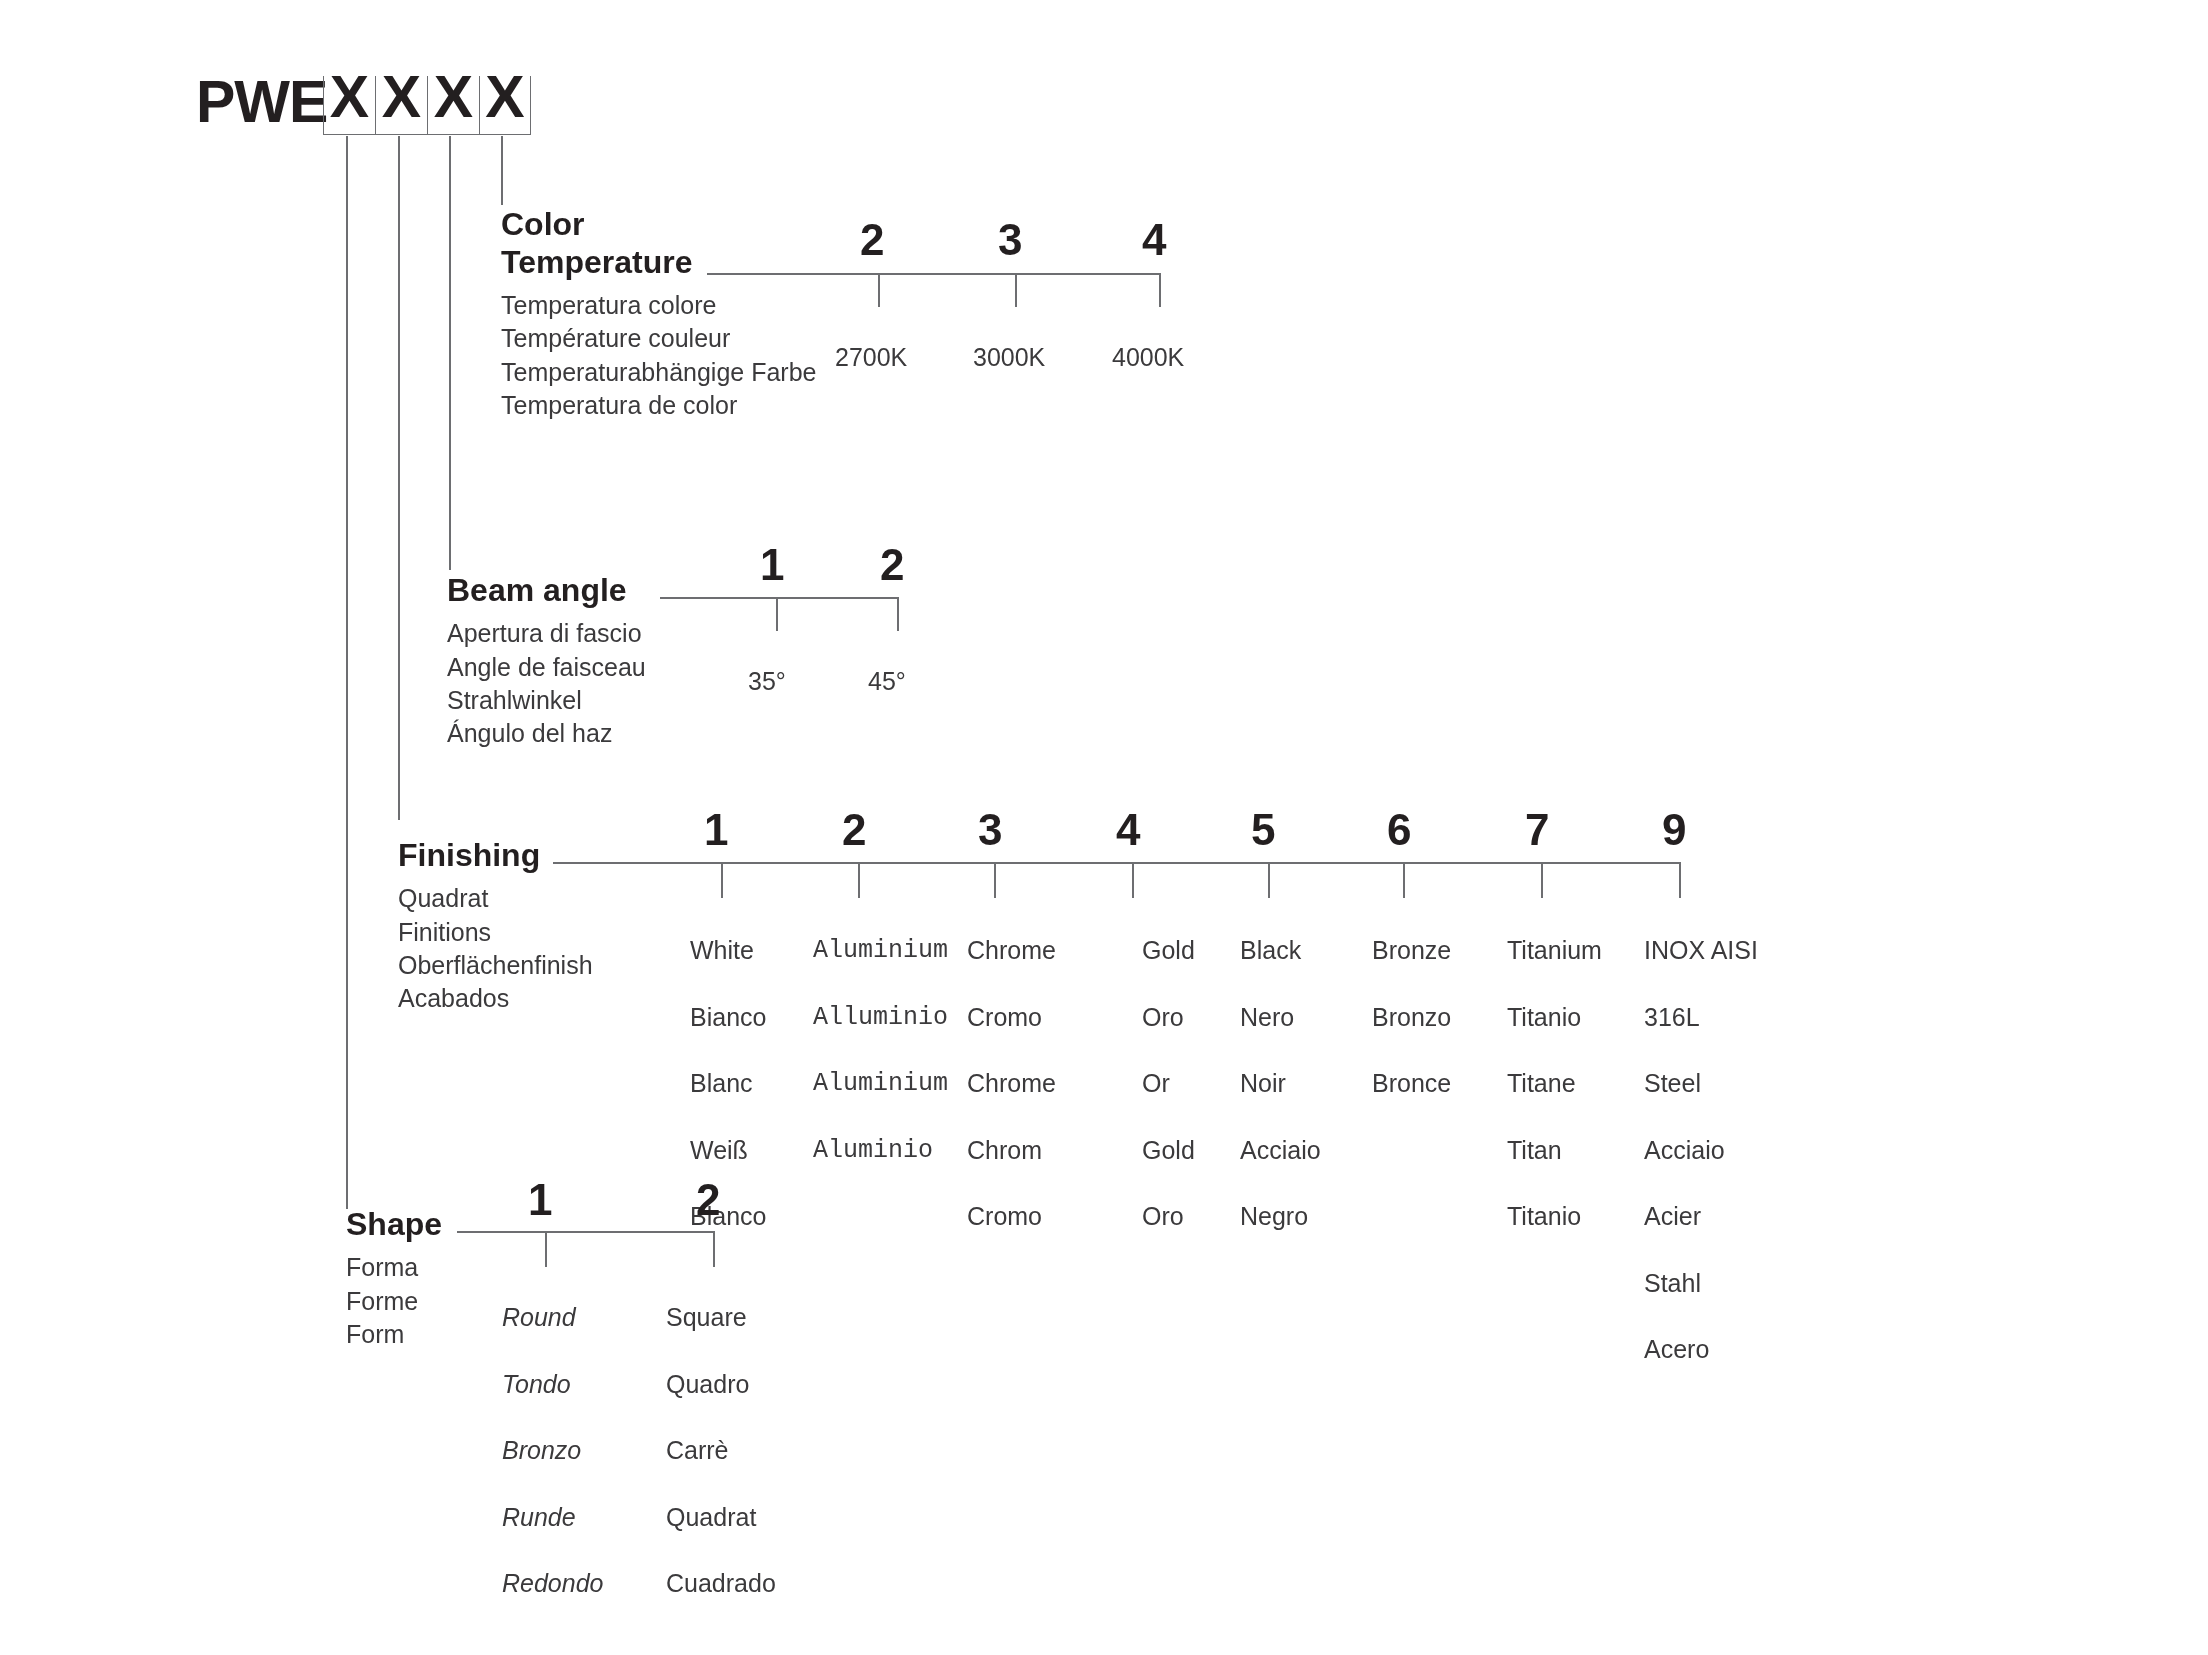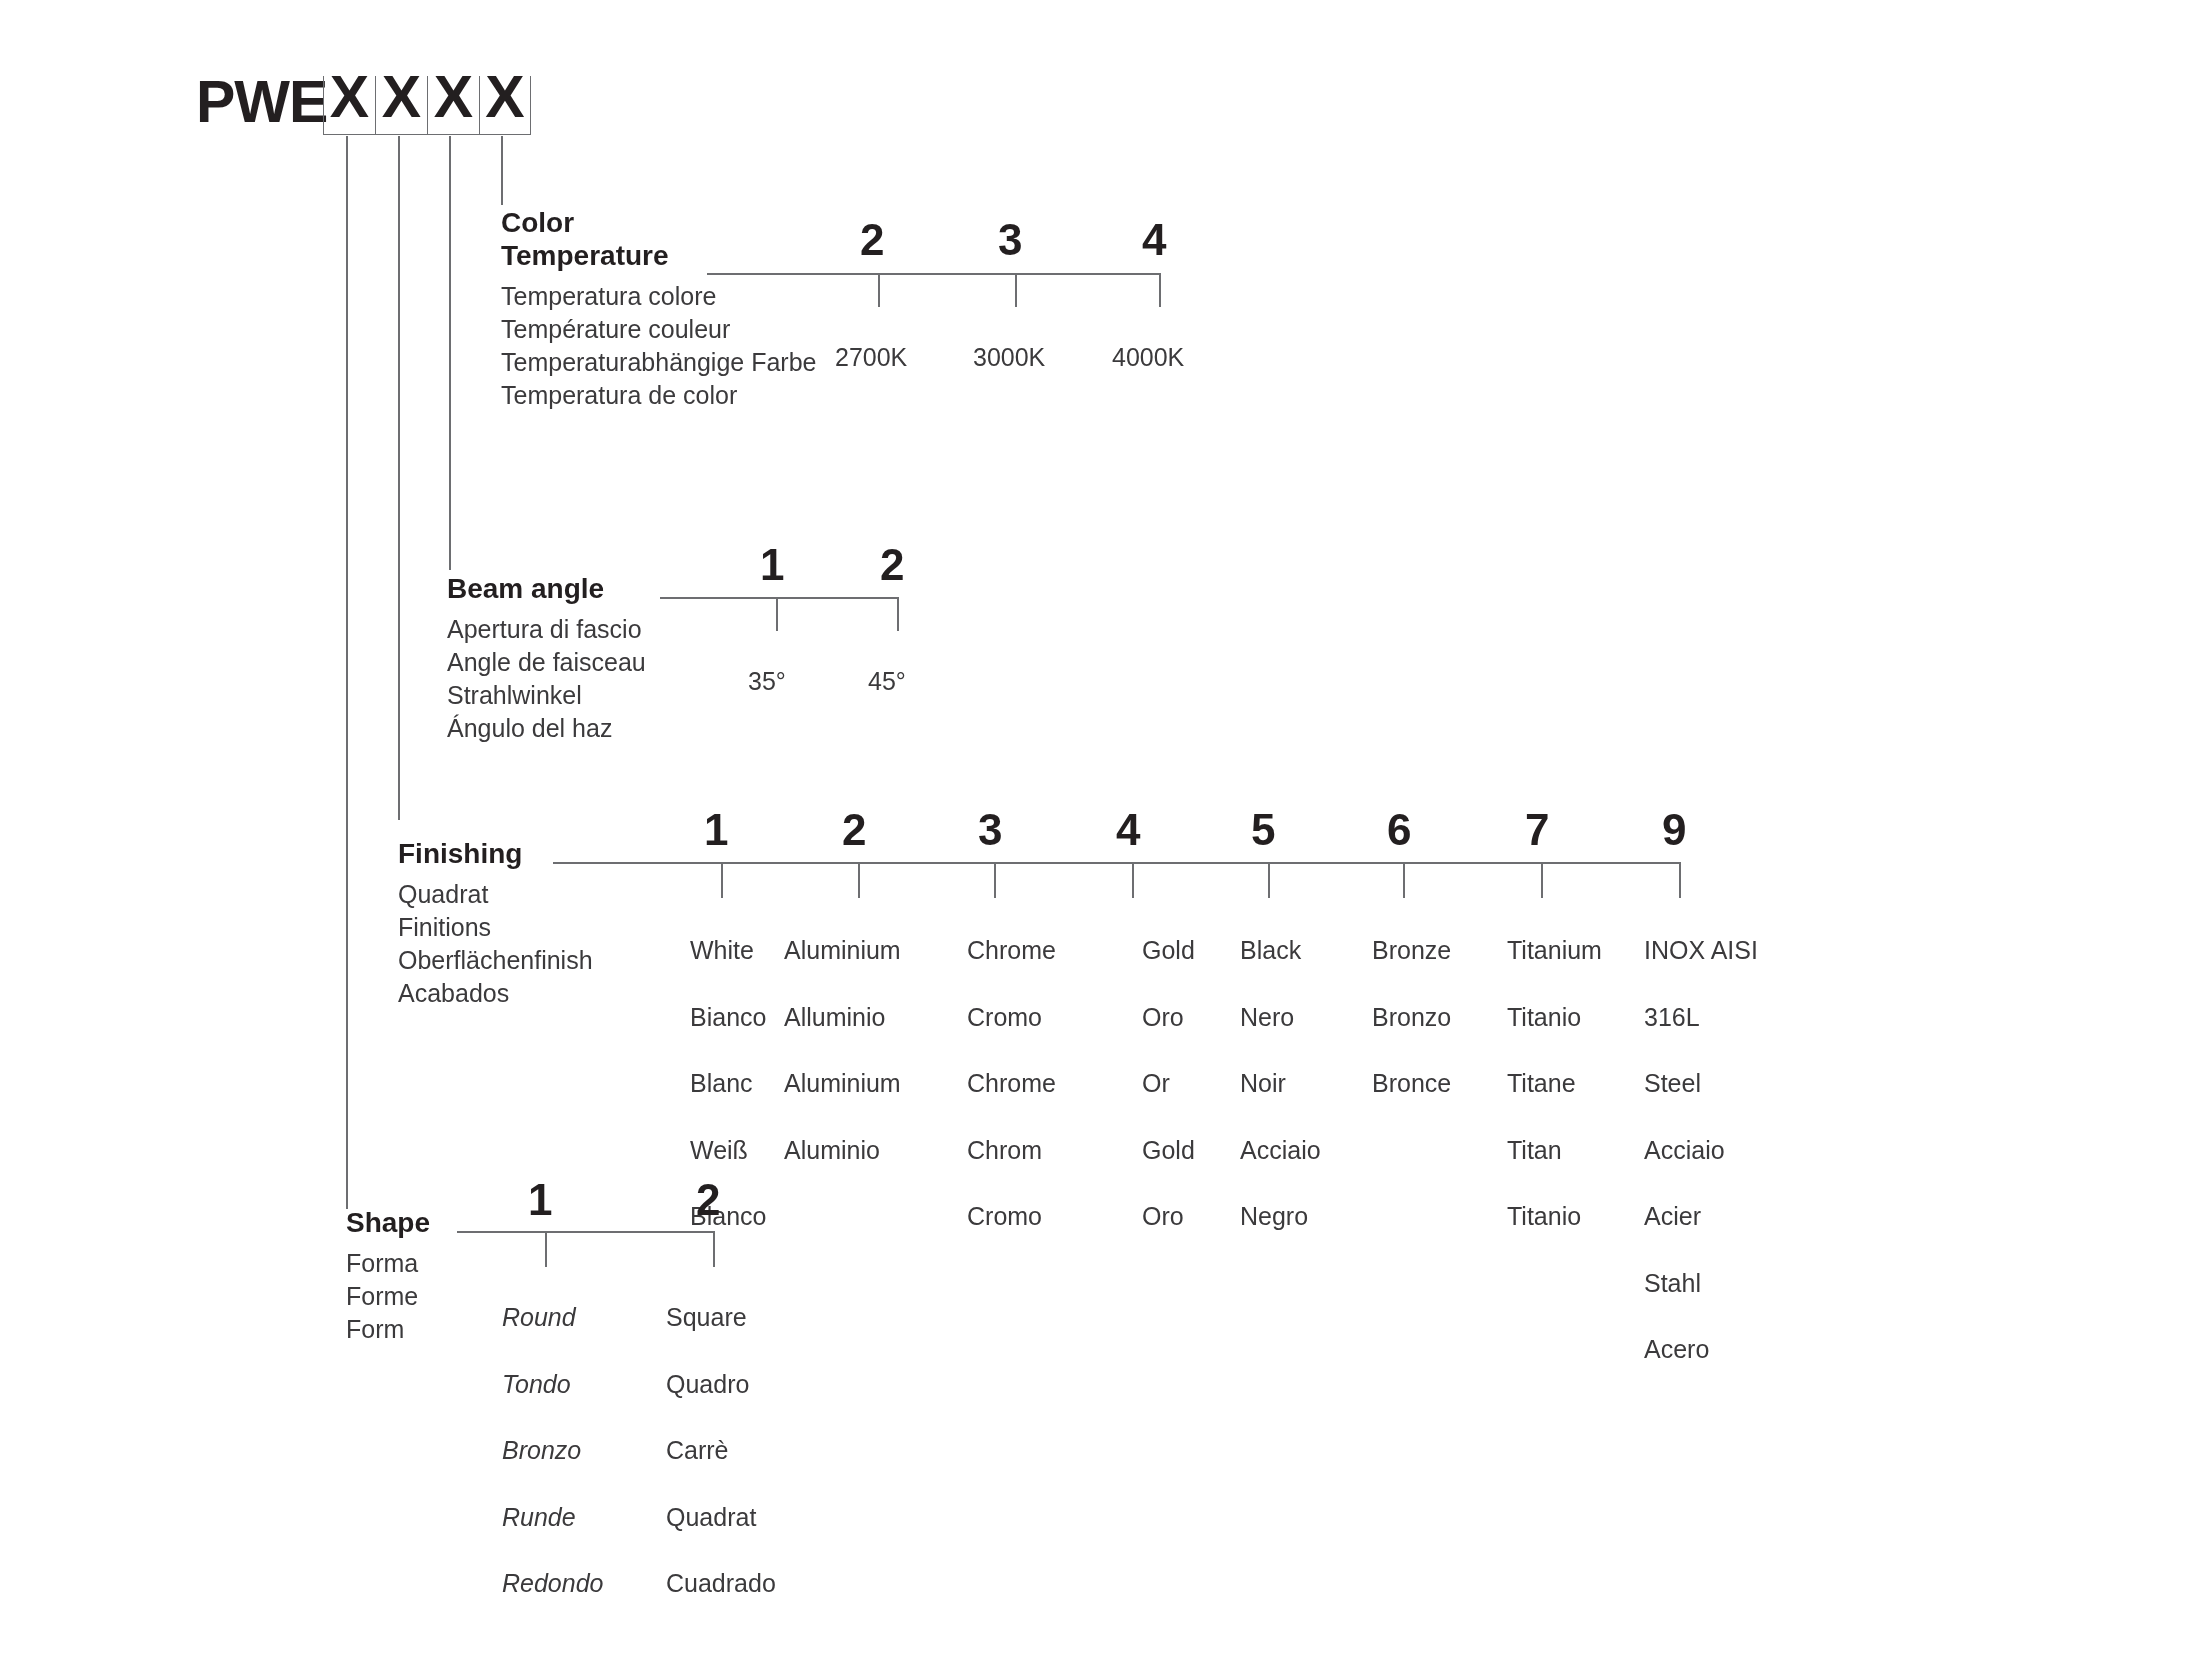--- a/index.html
+++ b/index.html
@@ -68,21 +68,21 @@
   .vline {
     position: absolute;
     width: 1.9px;
     background: #6d6e71;
   }
 
   
   .section { position: absolute; }
 
   .sec-title {
-    font-size: 28px;
+    font-size: 32px;
     font-weight: bold;
     line-height: 1.18;
     color: #231f20;
     white-space: pre-line;
   }
   .sec-langs {
     margin-top: 7.6px;
     font-size: 25px;
     line-height: 1.33;
     color: #3b3a3c;
@@ -220,21 +220,21 @@
   <div class="optnum" style="left:1525px; top:808px;">7</div>
   <div class="optnum" style="left:1662px; top:808px;">9</div>
 
   <div class="optlabel" style="left:690px; top:901px;">
     <div>White</div>
     <div>Bianco</div>
     <div>Blanc</div>
     <div>Weiß</div>
     <div>Blanco</div>
   </div>
-  <div class="optlabel" style="left:784px; top:901px;">
+  <div class="optlabel" style="left:813px; top:901px;font-family:Liberation Mono, monospace;">
     <div>Aluminium</div>
     <div>Alluminio</div>
     <div>Aluminium</div>
     <div>Aluminio</div>
   </div>
   <div class="optlabel" style="left:967px; top:901px;">
     <div>Chrome</div>
     <div>Cromo</div>
     <div>Chrome</div>
     <div>Chrom</div>

